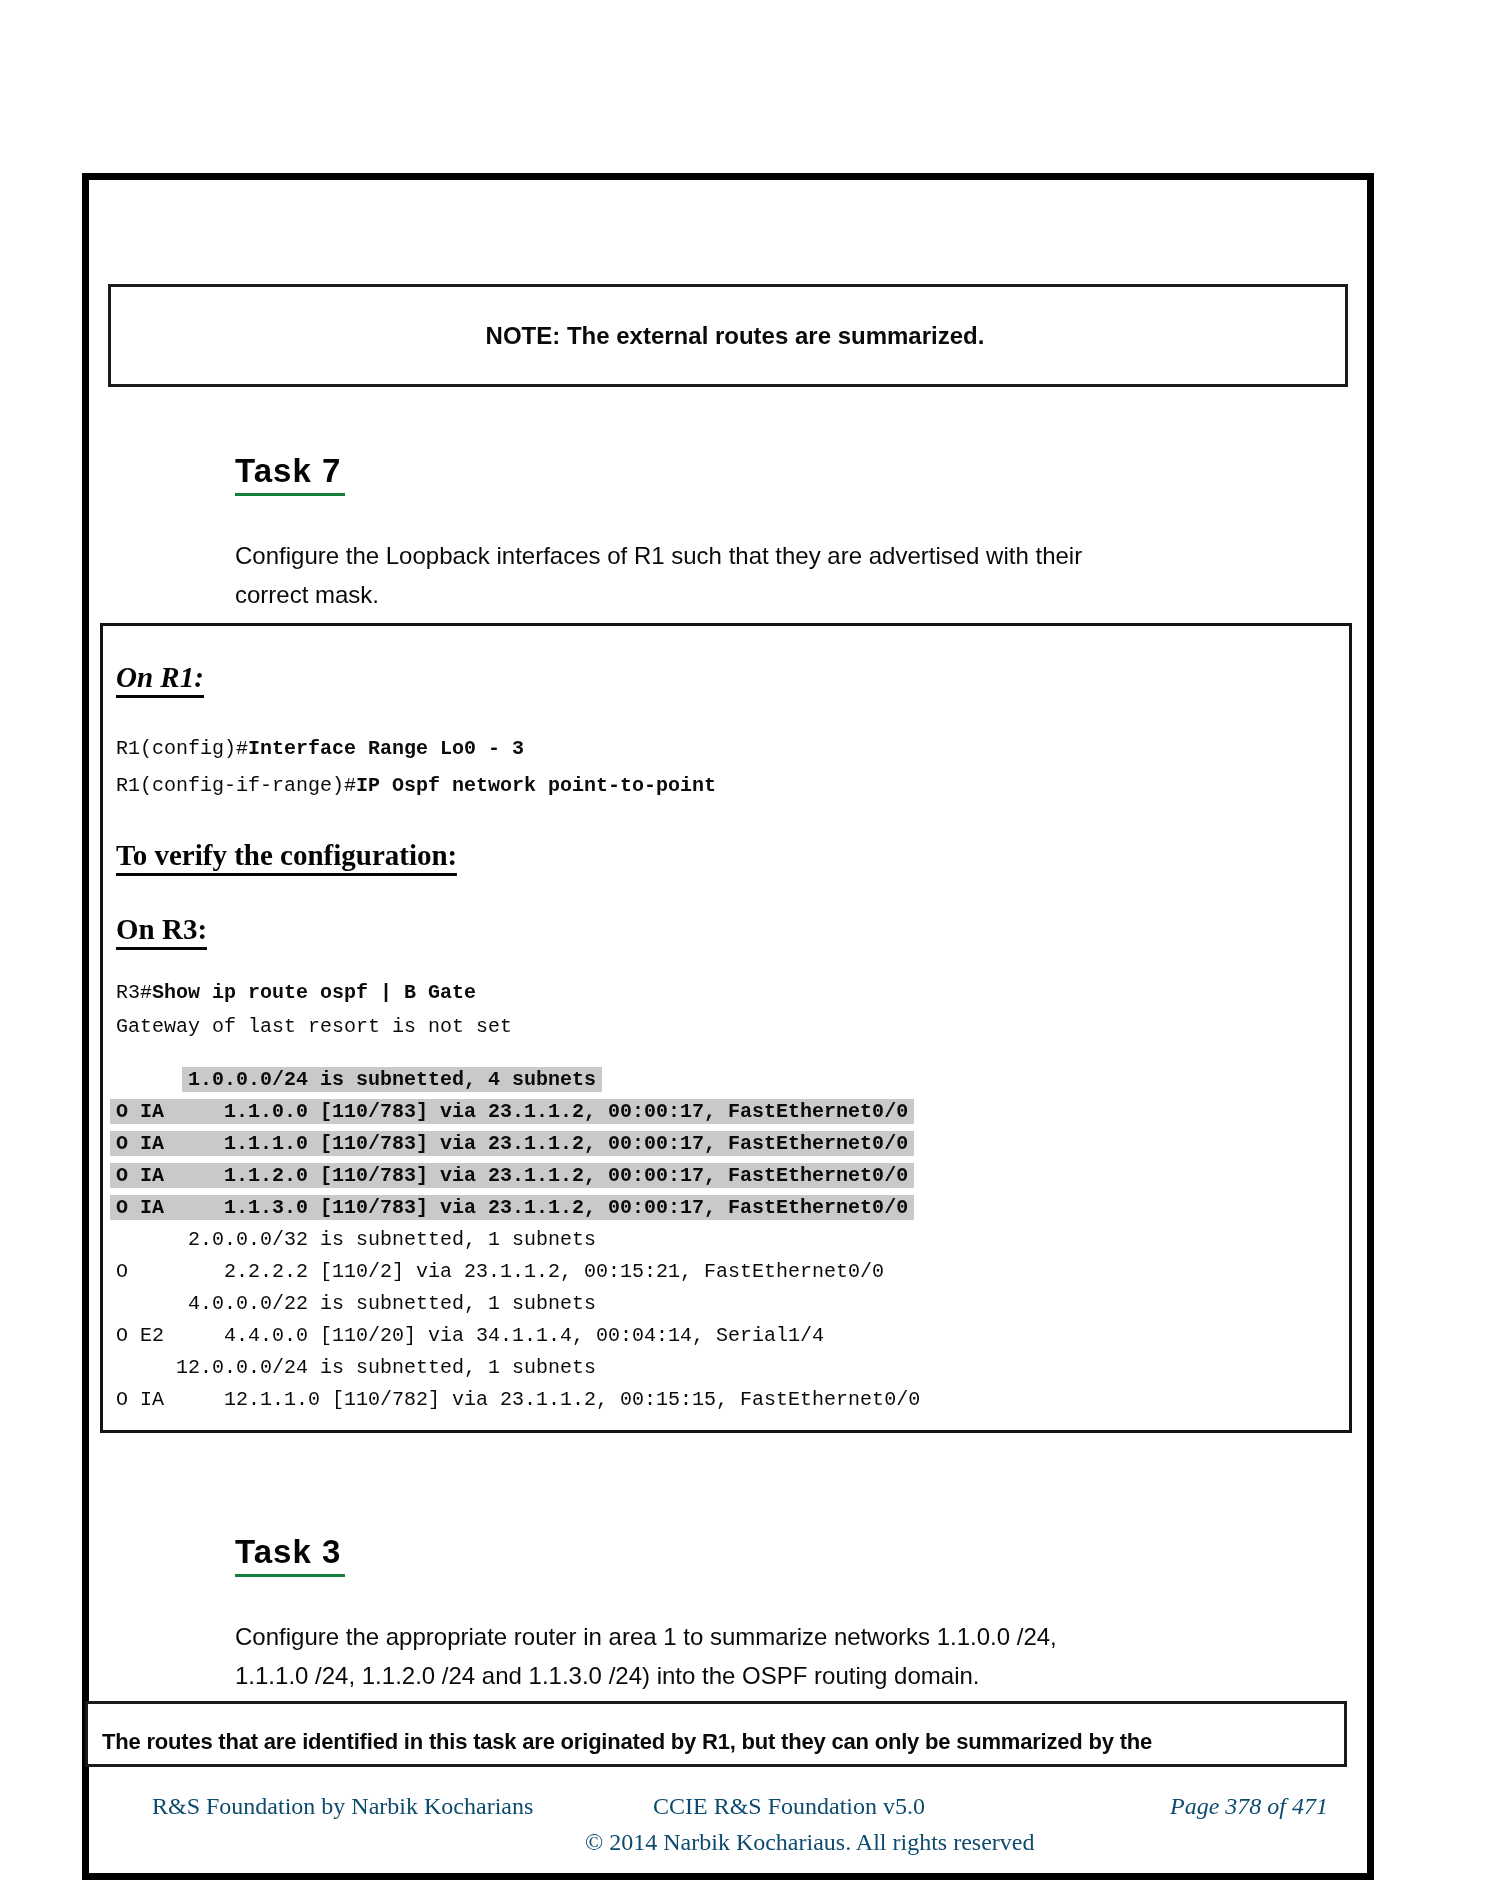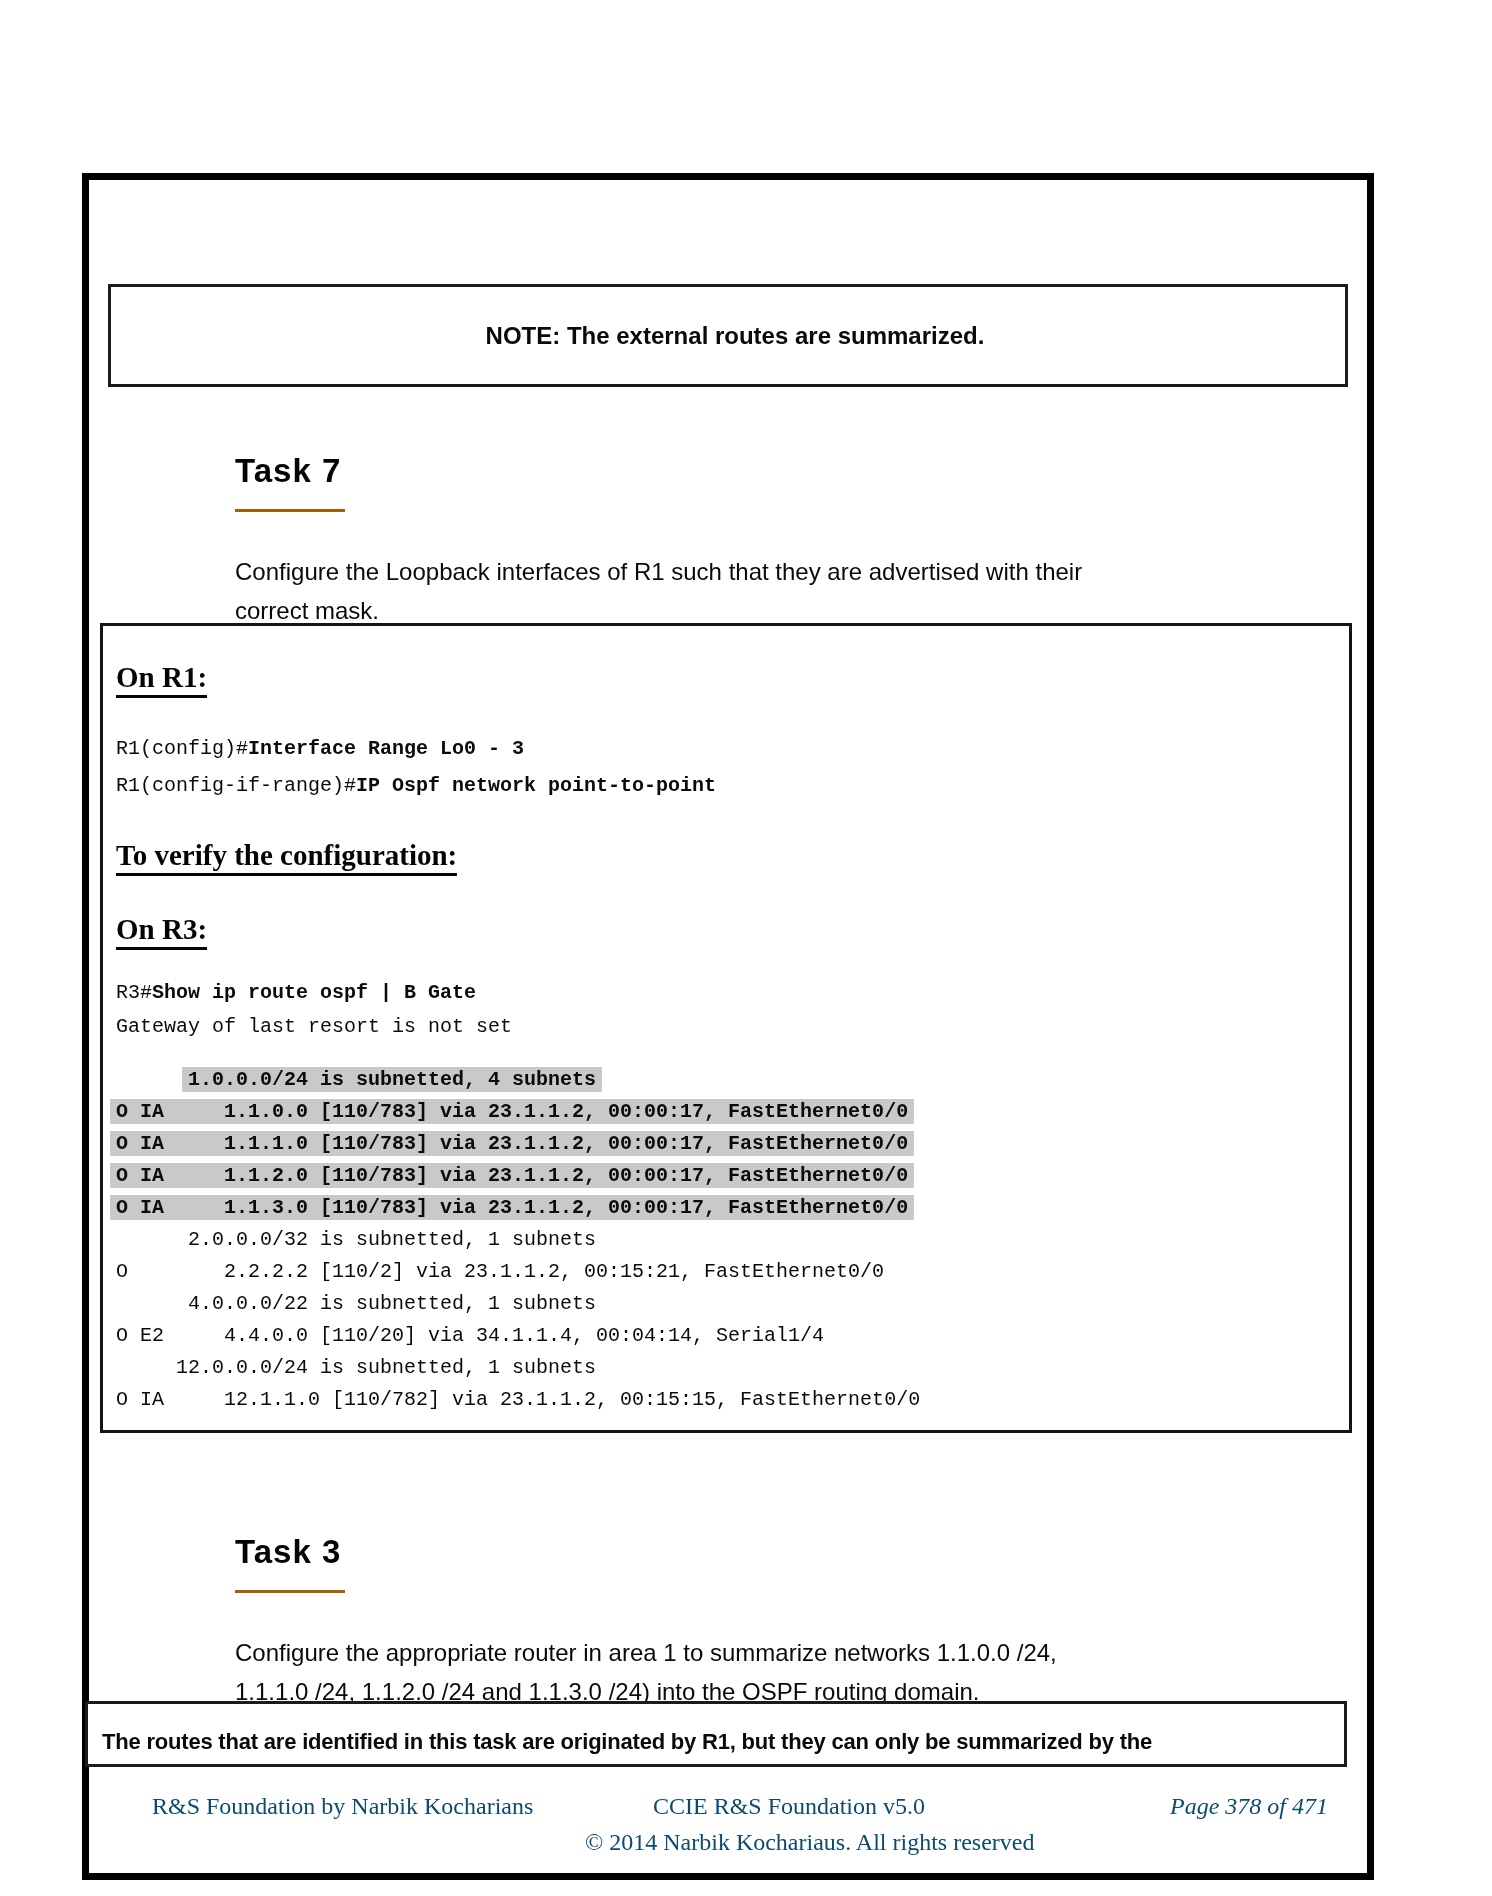--- a/index.html
+++ b/index.html
@@ -41,22 +41,22 @@
   }
   .task-block { position:absolute; }
   .task7 { left:235px; top:452px; }
   .task8 { left:235px; top:1533px; }
   .task-heading {
     display:inline-block;
     font-size:33px;
     font-weight:800;
     letter-spacing:1px;
     color:#050505;
-    border-bottom:3px solid #a16207;
-    padding:0 4px 19px 0;
+    border-bottom:3px solid #15803d;
+    padding:0 4px 3px 0;
     margin-bottom:40px;
   }
   .task-body {
     font-size:24px;
     line-height:39px;
     color:#0a0a0a;
     width:890px;
   }
   .console-box {
     position:absolute;
@@ -70,21 +70,21 @@
     font-weight:bold;
     font-size:29px;
     line-height:34px;
     color:#050505;
   }
   .serif-heading > span {
     display:inline-block;
     border-bottom:3px solid #050505;
     padding-bottom:1px;
   }
-  .h-onr1   { margin-bottom:32px; }
+  .h-onr1   { margin-bottom:32px;font-style:italic; }
   .h-verify { margin-top:34px; }
   .h-onr3   { margin-top:36px; }
   .console-pre {
     font-family:Liberation Mono, monospace;
     font-size:20px;
     color:#0b0b0b;
   }
   .cfg { line-height:37px; }
   .shw { margin-top:26px; line-height:34px; }
   .routes { margin-top:20px; line-height:32px; }

